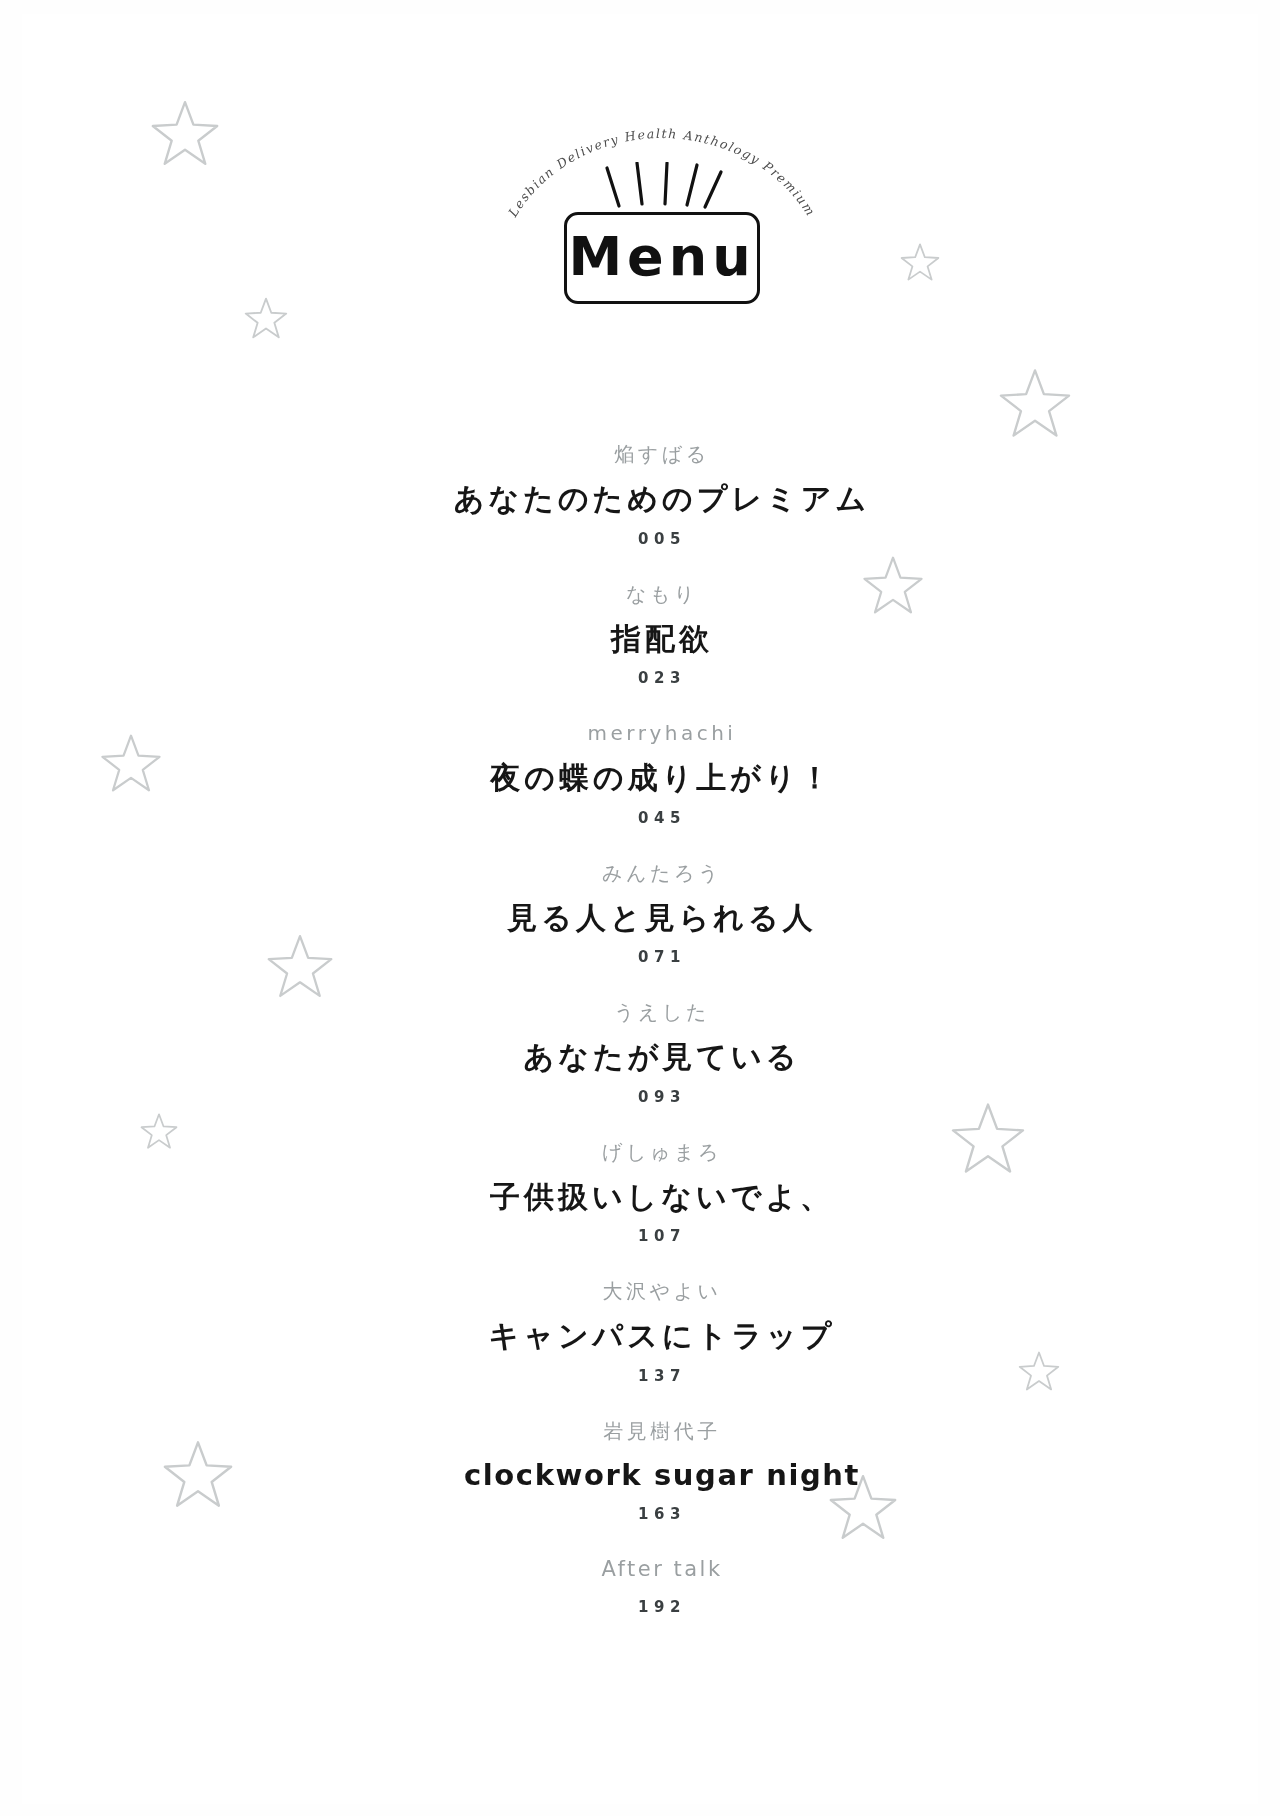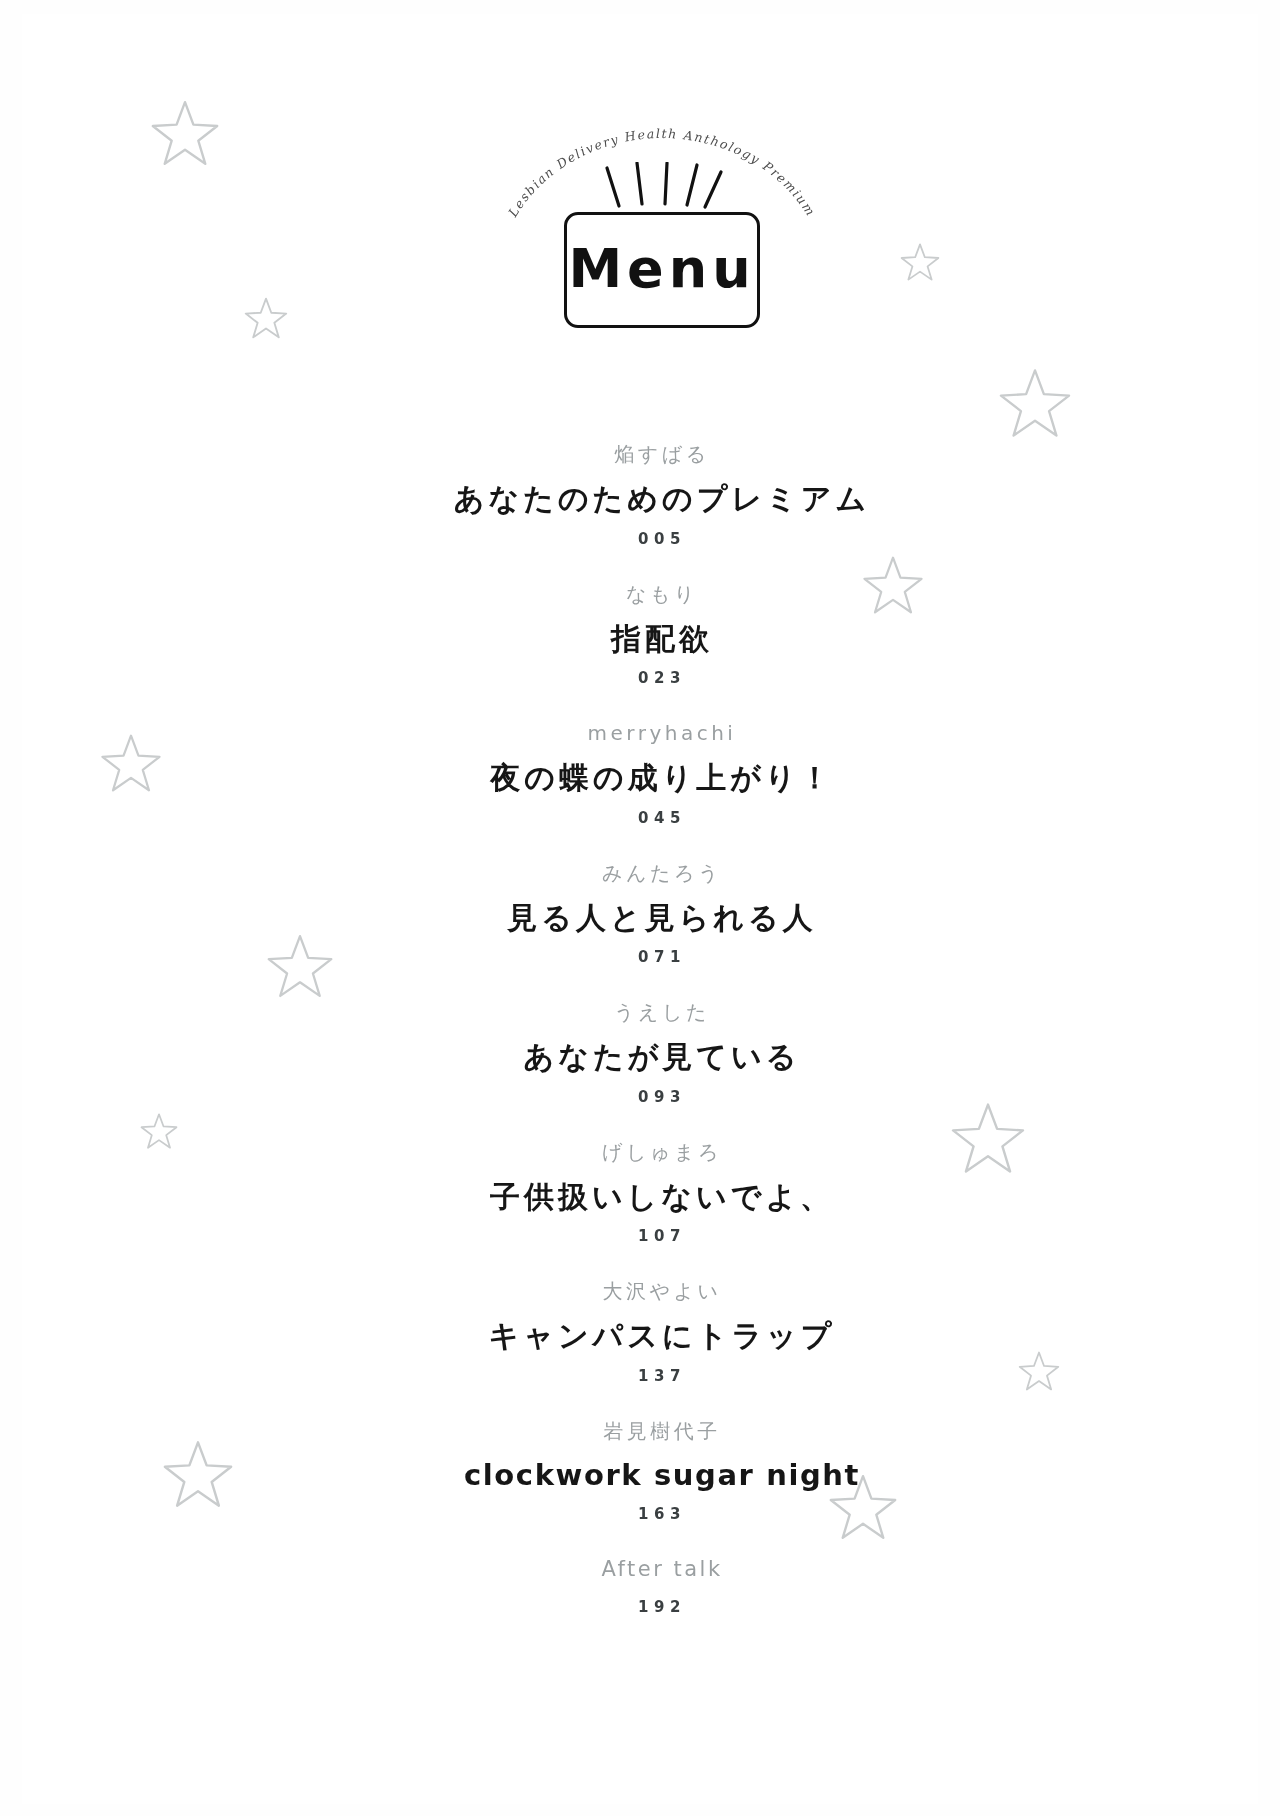--- a/index.html
+++ b/index.html
@@ -72,21 +72,21 @@
     width: 130px;
     height: 52px;
   }
   .rays svg { display:block; }
   .menu-box {
     position: absolute;
     left: 50%;
     top: 102px;
     transform: translateX(-50%);
     width: 196px;
-    height: 116px;
+    height: 92px;
     border: 3.4px solid #111;
     border-radius: 14px;
     box-sizing: border-box;
   }
   .menu-box .menu-text {
     position: absolute;
     left: 0; right: 0;
     top: 50%;
     transform: translateY(-52%);
     text-align: center;

